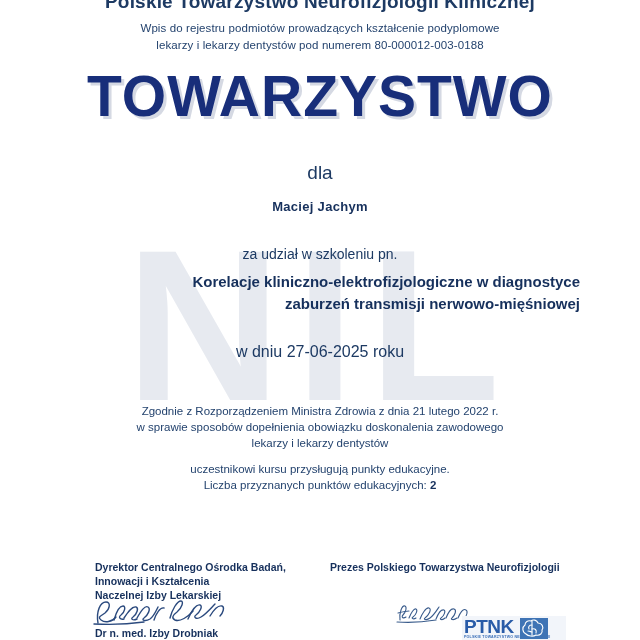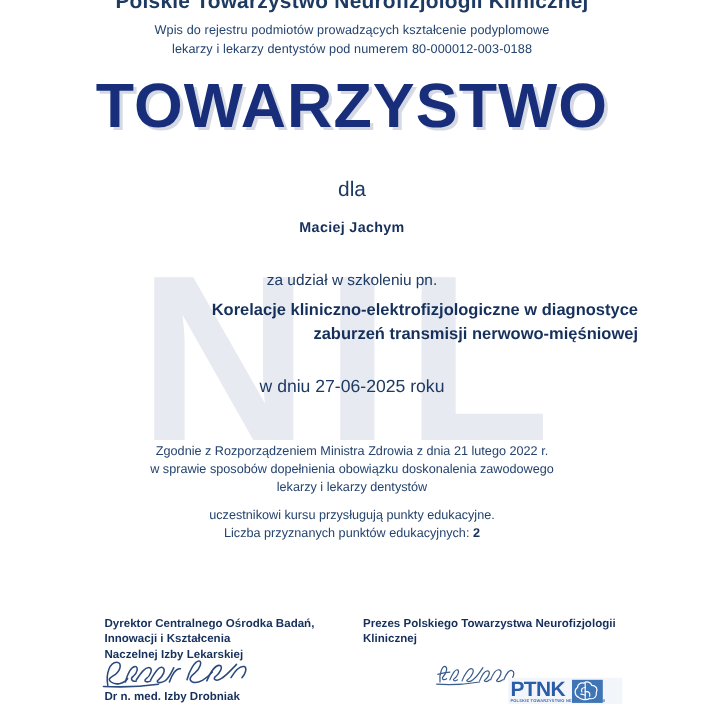--- a/index.html
+++ b/index.html
@@ -277,21 +277,20 @@
         <path d="M96,21 C99,14 104,6 108,7 C111,8 108,14 104,17 C101,19 104,22 109,19 C114,16 119,10 123,6"></path>
         <path d="M118,18 C121,13 126,7 130,8 C133,9 131,15 128,18"></path>
         <path d="M2,26 C20,27 38,26 52,24"></path>
       </g>
     </svg>
 
     <div class="sig-name-left">Dr n. med. Izby Drobniak</div>
 
     <div class="sig-block sig-right">
       <div>Prezes Polskiego Towarzystwa Neurofizjologii</div>
-      <div>Klinicznej</div>
     </div>
 
     <svg class="sig-scribble-right" viewBox="0 0 80 22">
       <g fill="none" stroke="#3a5c8c" stroke-width="1.1" stroke-linecap="round">
         <path d="M4,18 C3,11 6,3 9,4 C11,5 10,10 7,13 C5,15 7,17 10,15"></path>
         <path d="M2,11 C6,10 10,9 13,9"></path>
         <path d="M13,16 C15,11 18,6 20,7 C22,8 20,13 17,15 C15,16 17,18 20,16"></path>
         <path d="M24,17 C26,12 30,5 33,6 C36,7 33,13 29,16 C27,17 30,19 34,16 C38,13 41,8 43,5"></path>
         <path d="M40,17 C42,12 45,7 48,8 C50,9 48,14 45,16 C43,17 46,19 49,16"></path>
         <path d="M50,16 C52,11 55,6 58,7 C61,8 59,13 56,16 C54,17 57,19 61,16"></path>

